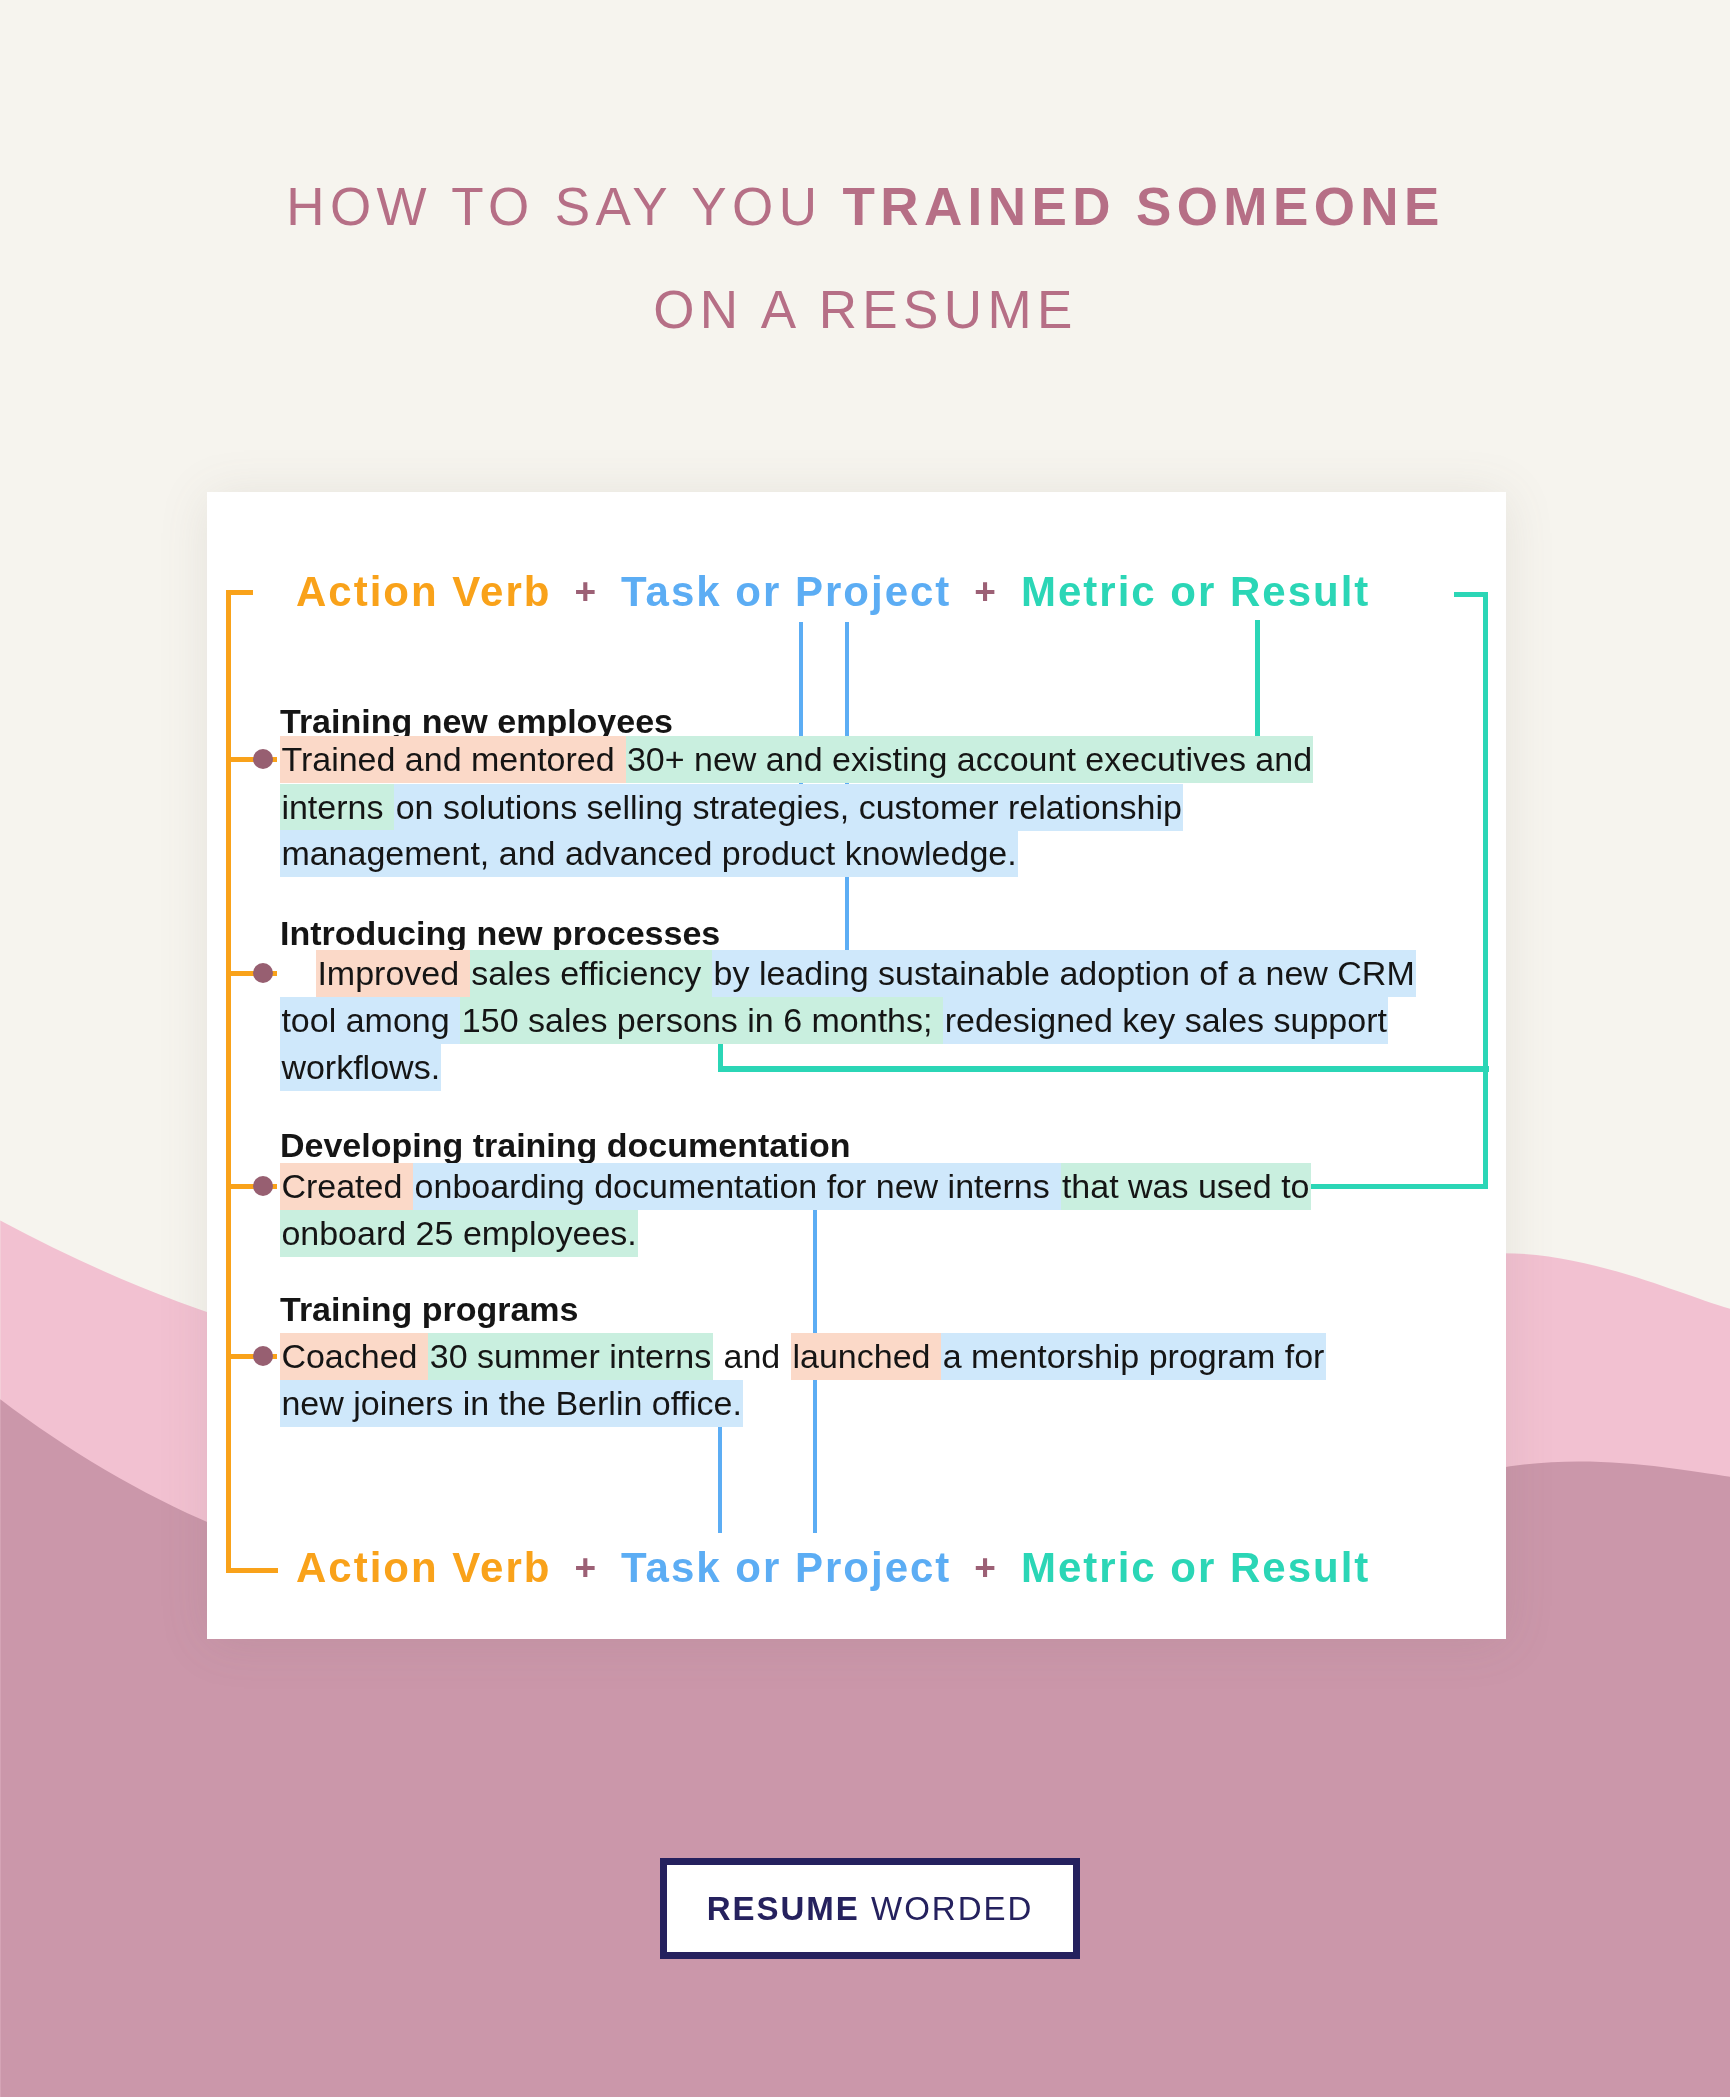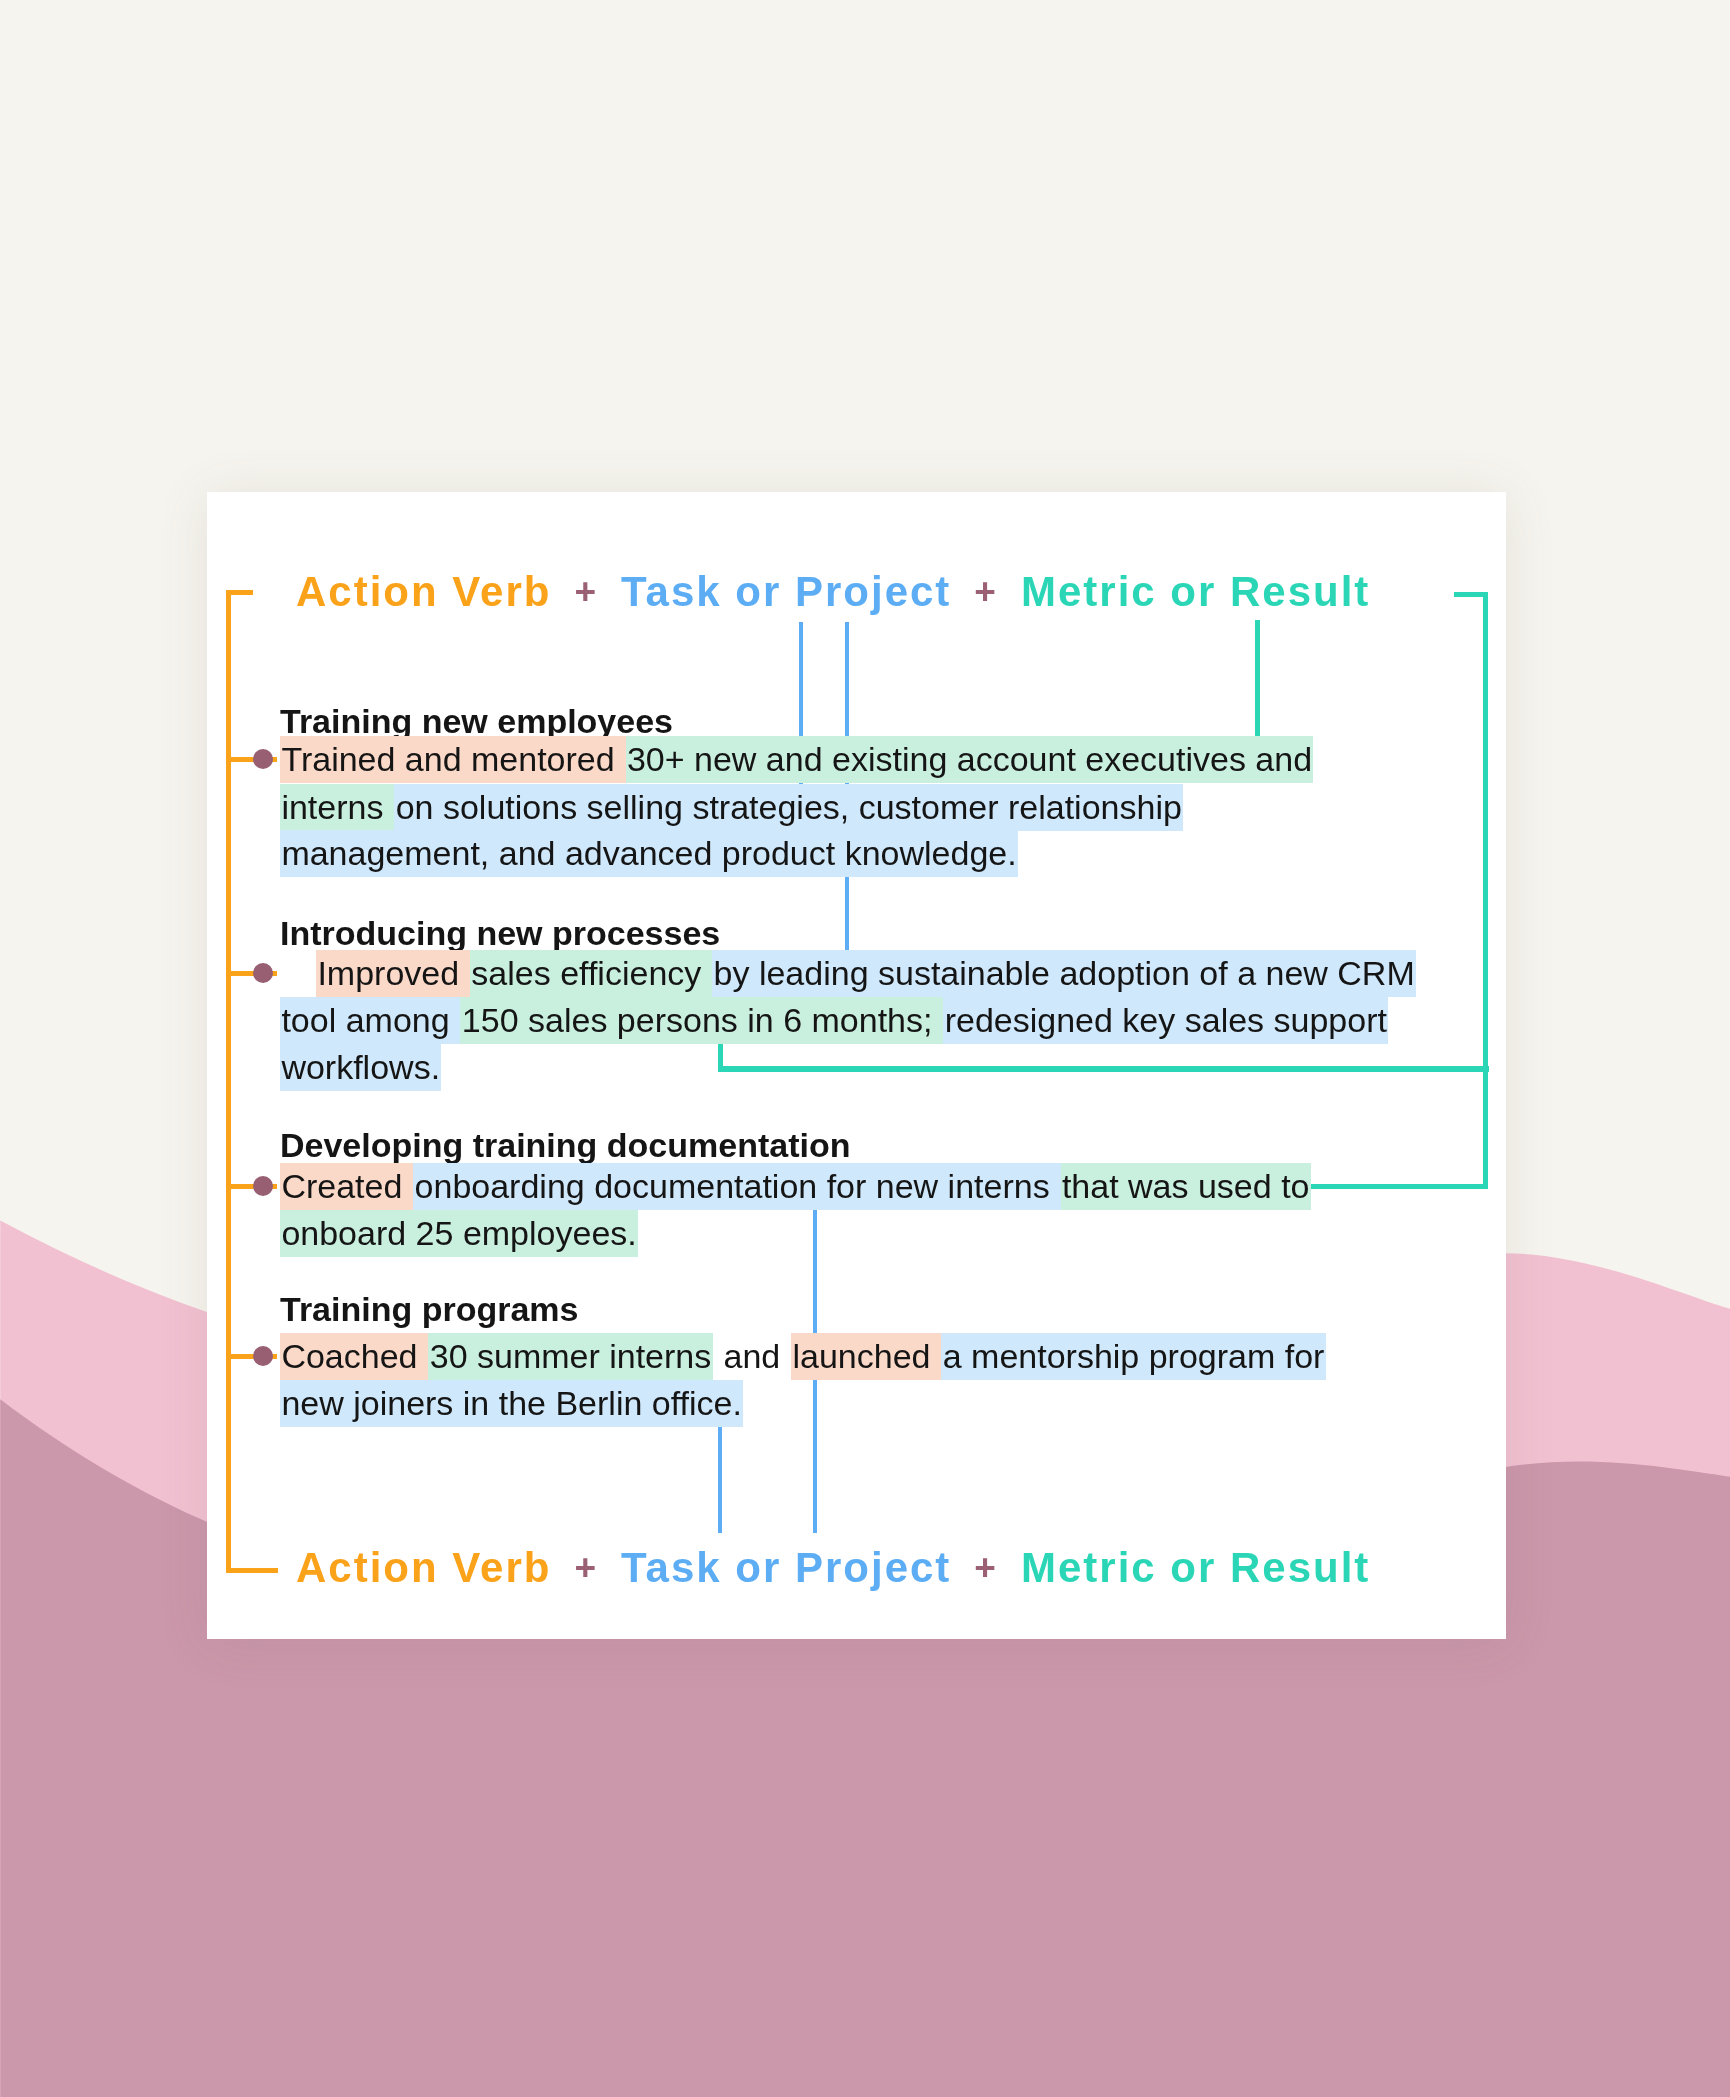--- a/index.html
+++ b/index.html
@@ -55,20 +55,24 @@
 </head>
 <body>
 
 <div class="canvas">
 
   <svg class="waves" viewBox="0 0 2545 3084" aria-hidden="true">
     <path class="wave-light" d="M0,1795 C400,2010 800,2075 1250,2010 C1650,1950 1900,1848 2210,1843 C2340,1843 2465,1902 2545,1925 L2545,3084 L0,3084 Z"></path>
     <path class="wave-dark" d="M0,2058 C250,2248 520,2345 900,2380 C1350,2415 1800,2280 2150,2172 C2300,2128 2460,2160 2545,2172 L2545,3084 L0,3084 Z"></path>
   </svg>
 
+  <div class="title">
+    <div class="t1"><span>HOW TO SAY YOU </span><b>TRAINED SOMEONE</b></div>
+    <div class="t2">ON A RESUME</div>
+  </div>
 
   <div class="card"></div>
 
   <div class="conn c-orange" style="left:226px;top:590px;width:27px;height:4.8px;"></div>
   <div class="conn c-orange" style="left:226px;top:590px;width:4.8px;height:983px;"></div>
   <div class="conn c-orange" style="left:226px;top:1568px;width:52px;height:4.8px;"></div>
   <div class="conn c-orange" style="left:226px;top:757px;width:51px;height:4.8px;"></div>
   <div class="conn c-orange" style="left:226px;top:971px;width:51px;height:4.8px;"></div>
   <div class="conn c-orange" style="left:226px;top:1184px;width:51px;height:4.8px;"></div>
   <div class="conn c-orange" style="left:226px;top:1354px;width:51px;height:4.8px;"></div>
@@ -114,15 +118,18 @@
       <div class="sline" style="top: 999px;"><span class="hl-blue">tool among </span><span class="hl-mint">150 sales persons in 6 months; </span><span class="hl-blue">redesigned key sales support</span></div>
       <div class="sline" style="top: 1046px;"><span class="hl-blue">workflows.</span></div>
       <div class="shead" style="top: 1125px;">Developing training documentation</div>
       <div class="sline" style="top: 1165px;"><span class="hl-peach">Created </span><span class="hl-blue">onboarding documentation for new interns </span><span class="hl-mint">that was used to</span></div>
       <div class="sline" style="top: 1212px;"><span class="hl-mint">onboard 25 employees.</span></div>
       <div class="shead" style="top: 1289px;">Training programs</div>
       <div class="sline" style="top: 1335px;"><span class="hl-peach">Coached </span><span class="hl-mint">30 summer interns</span><span class="hl-none"> and </span><span class="hl-peach">launched </span><span class="hl-blue">a mentorship program for</span></div>
       <div class="sline" style="top: 1382px;"><span class="hl-blue">new joiners in the Berlin office.</span></div>
     </div>
 
+  <div class="logo">
+    <span class="lb">RESUME</span><span class="lr"> WORDED</span>
+  </div>
 
 </div>
 
 
 </body></html>

